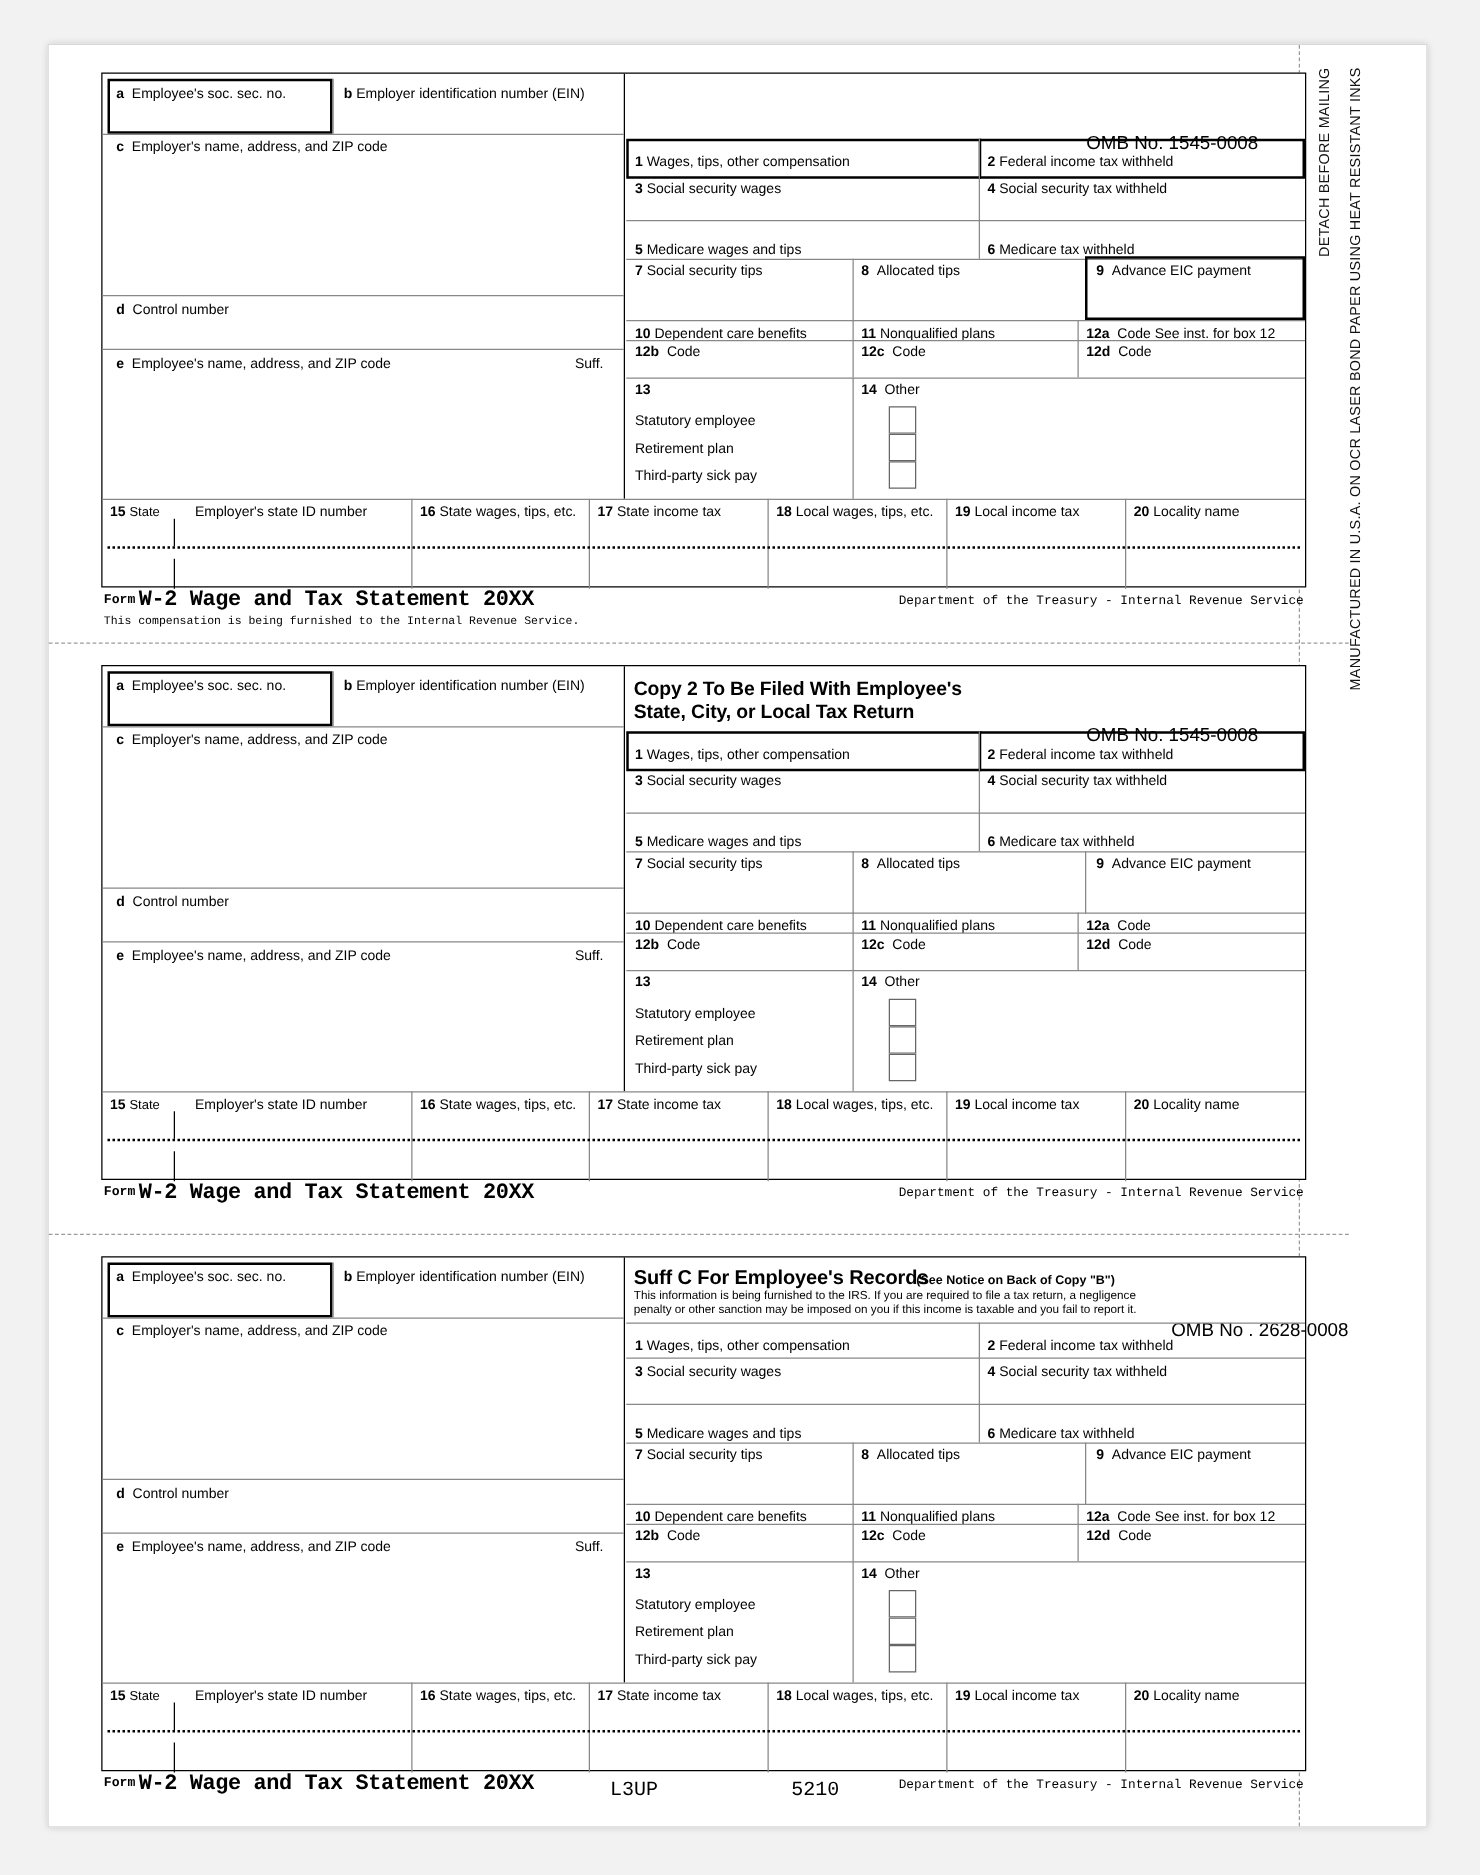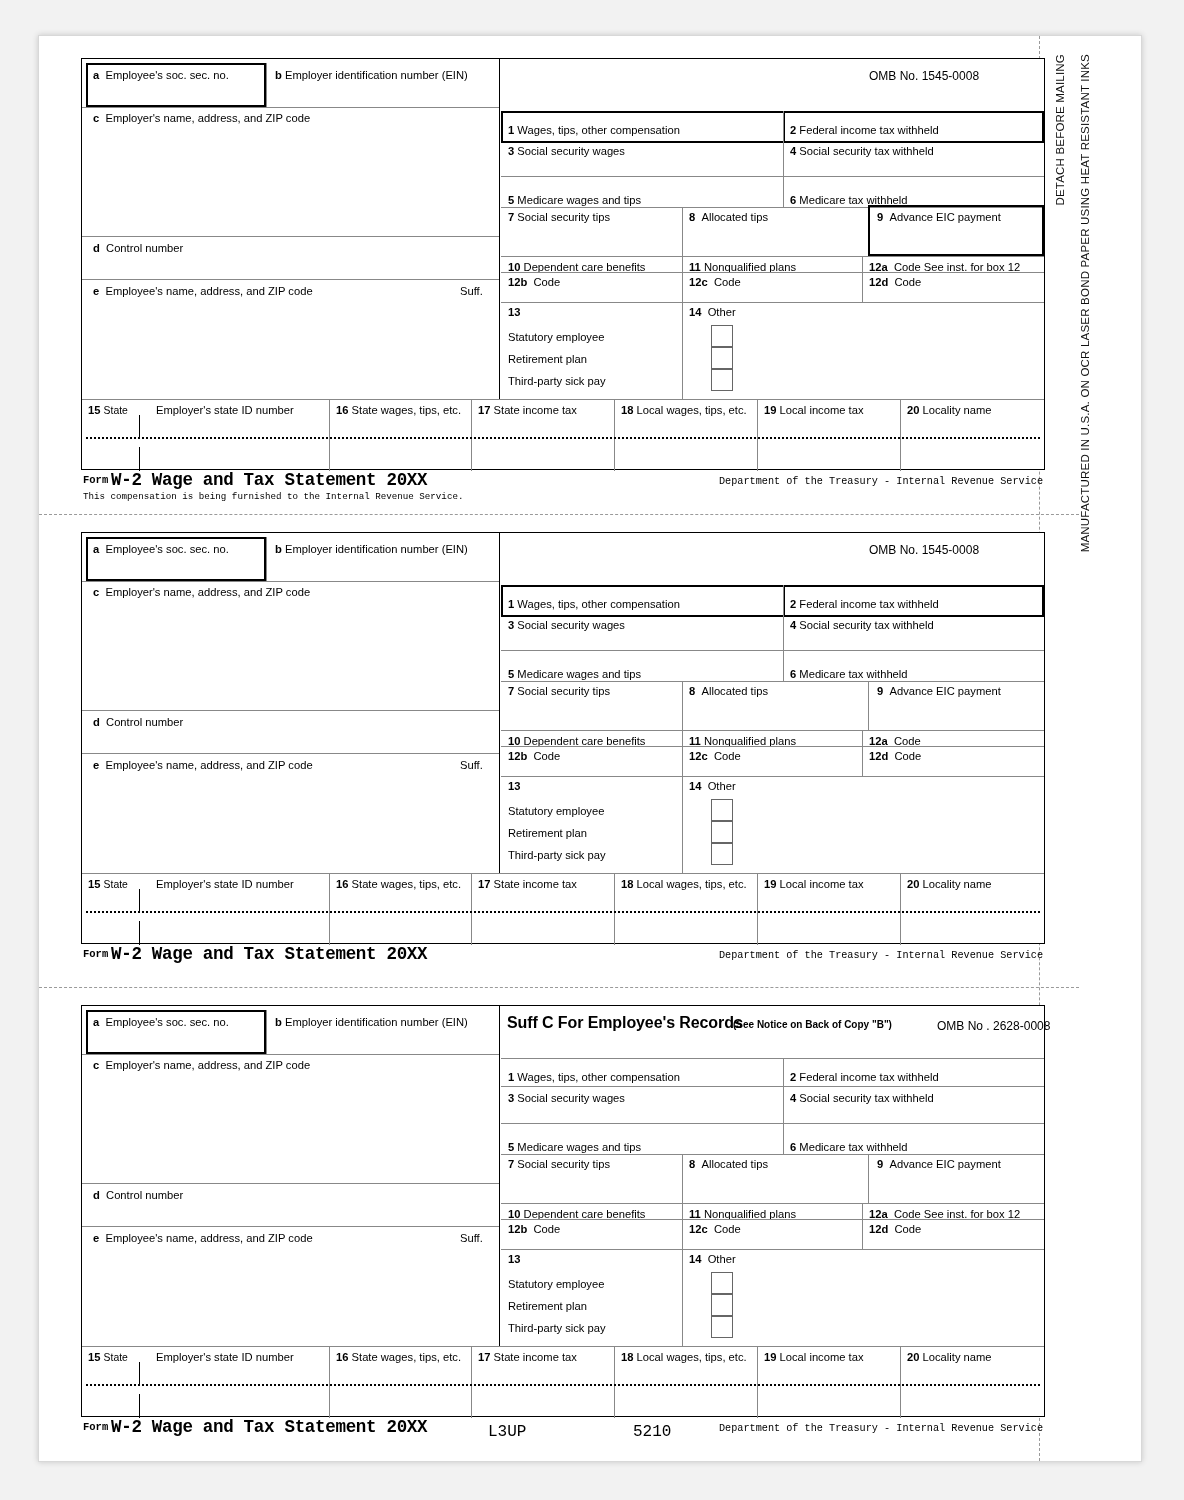--- a/index.html
+++ b/index.html
@@ -60,21 +60,21 @@
   .num{font-weight:bold;}
   .sm{font-size:10.4px;}
 
   
   .heavy{border:2.4px solid #000;box-sizing:border-box;position:absolute;}
 
   .title{
     position:absolute;font-weight:bold;font-size:15.5px;line-height:17.5px;
     letter-spacing:-.1px;white-space:pre-line;
   }
-  .omb{position:absolute;font-size:12px;white-space:nowrap;}
+  .omb{position:absolute;font-size:15px;white-space:nowrap;margin-top:37px;}
   .notice{position:absolute;font-size:9.4px;line-height:10.6px;white-space:pre-line;}
   .seenotice{position:absolute;font-size:10px;font-weight:bold;white-space:nowrap;}
 
   .chk{position:absolute;border:1px solid #666;box-sizing:border-box;background:#fff;}
 
   .footer{position:absolute;width:964px;height:34px;font-family:Liberation Mono, monospace;}
   .fform{position:absolute;left:2px;top:2px;font-size:10.5px;font-weight:bold;}
   .fbig{position:absolute;left:30px;top:-2px;font-size:17.5px;font-weight:bold;letter-spacing:-.3px;white-space:nowrap;}
   .fsub{position:absolute;left:2px;top:19px;font-size:9.2px;white-space:nowrap;}
   .ftre{position:absolute;right:2px;top:4px;font-size:10.2px;white-space:nowrap;}
@@ -214,20 +214,22 @@
 
       <div class="lbl" style="left:11px;top:53px;"><b>c</b>&nbsp;&nbsp;<span>Employer's name, address, and ZIP code</span></div>
       <div class="ln thin" style="left:0;top:177px;width:417px;height:1px;"></div>
 
       <div class="lbl" style="left:11px;top:183px;"><b>d</b>&nbsp;&nbsp;<span>Control number</span></div>
       <div class="ln thin" style="left:0;top:220px;width:417px;height:1px;"></div>
 
       <div class="lbl" style="left:11px;top:226px;"><b>e</b>&nbsp;&nbsp;<span>Employee's name, address, and ZIP code</span></div>
       <div class="lbl" style="left:378px;top:226px;">Suff.</div>
 
+      <div class="title" style="left:425px;top:10px;">Copy 2 To Be Filed With Employee's
+State, City, or Local Tax Return</div>
       <div class="omb" style="left:787px;top:10px;">OMB No. 1545-0008</div>
 
       <div class="heavy" style="left:419px;top:52px;width:543px;height:32px;"></div>
       <div class="ln" style="left:701px;top:52px;width:2.4px;height:32px;"></div>
 
       <div class="lbl" style="left:426px;top:65px;"><b class="num">1</b>&nbsp;<span>Wages, tips, other compensation</span></div>
       <div class="lbl" style="left:708px;top:65px;"><b class="num">2</b>&nbsp;<span>Federal income tax withheld</span></div>
 
       <div class="lbl" style="left:426px;top:86px;"><b class="num">3</b>&nbsp;<span>Social security wages</span></div>
       <div class="lbl" style="left:708px;top:86px;"><b class="num">4</b>&nbsp;<span>Social security tax withheld</span></div>
@@ -319,20 +321,22 @@
 
       <div class="lbl" style="left:11px;top:183px;"><b>d</b>&nbsp;&nbsp;<span>Control number</span></div>
       <div class="ln thin" style="left:0;top:220px;width:417px;height:1px;"></div>
 
       <div class="lbl" style="left:11px;top:226px;"><b>e</b>&nbsp;&nbsp;<span>Employee's name, address, and ZIP code</span></div>
       <div class="lbl" style="left:378px;top:226px;">Suff.</div>
 
       <div class="title" style="left:425px;top:8px;font-size:16px;">Suff C For  Employee's Records</div>
       <div class="seenotice" style="left:651px;top:13px;">(See Notice on Back of Copy "B")</div>
       <div class="omb" style="left:855px;top:13px;">OMB No  . 2628-0008</div>
+      <div class="notice" style="left:425px;top:25px;">This information is being furnished to the IRS. If you are required to file a tax return, a negligence
+penalty or  other sanction may be imposed on you if this income is taxable and you fail to report it.</div>
 
       <div class="ln thin" style="left:419px;top:52px;width:543px;height:1px;"></div>
       <div class="ln thin" style="left:701px;top:52px;width:1px;height:96px;"></div>
 
       <div class="lbl" style="left:426px;top:65px;"><b class="num">1</b>&nbsp;<span>Wages, tips, other compensation</span></div>
       <div class="lbl" style="left:708px;top:65px;"><b class="num">2</b>&nbsp;<span>Federal income tax withheld</span></div>
       <div class="ln thin" style="left:419px;top:80px;width:543px;height:1px;"></div>
 
       <div class="lbl" style="left:426px;top:86px;"><b class="num">3</b>&nbsp;<span>Social security wages</span></div>
       <div class="lbl" style="left:708px;top:86px;"><b class="num">4</b>&nbsp;<span>Social security tax withheld</span></div>

